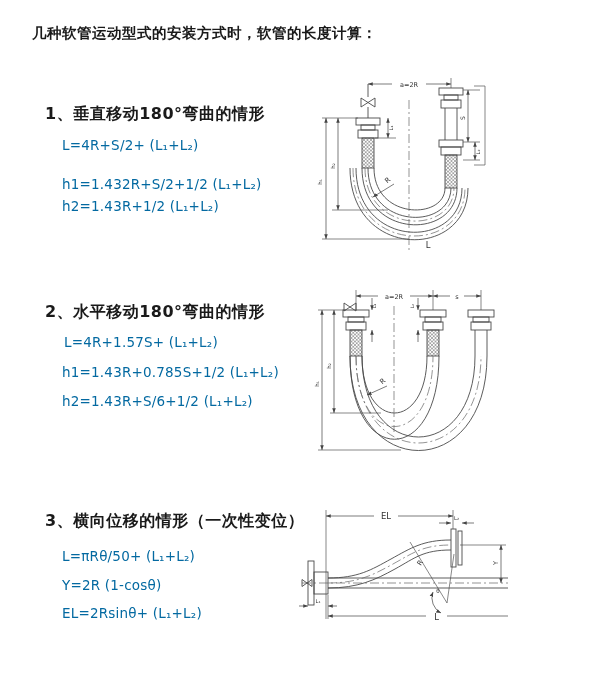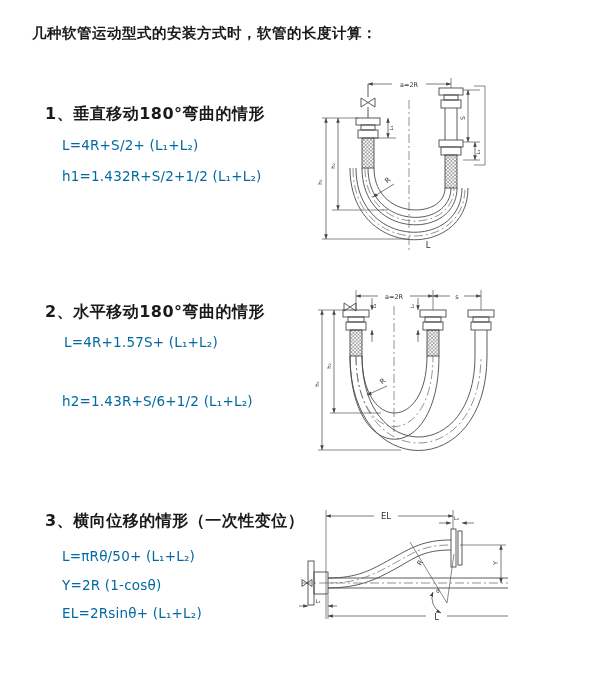--- a/index.html
+++ b/index.html
@@ -19,21 +19,22 @@
 </style>
 </head>
 <body>
 
 <div class="page">
 
   <div class="title">几种软管运动型式的安装方式时，软管的长度计算：</div>
 
   <div class="sec-heading" style="left:45px;top:104px">1、垂直移动180°弯曲的情形</div>
   <div class="formula" style="left:62px;top:137px">L=4R+S/2+ (L₁+L₂)</div>
-  <div class="formula" style="left:62px;top:168px">h1=1.432R+S/2+1/2 (L₁+L₂)</div>
+  <div class="formula" style="left:62px;top:176px">h1=1.432R+S/2+1/2 (L₁+L₂)</div>
+  <div class="formula" style="left:62px;top:198px">h2=1.43R+1/2 (L₁+L₂)</div>
 
   <svg class="diagram" style="left:308px;top:70px" width="240" height="185" viewBox="0 0 240 185">
     <defs>
       <marker id="ar" viewBox="0 0 10 10" refX="9" refY="5" markerWidth="7.5" markerHeight="7.5" orient="auto-start-reverse">
         <path d="M0,1.6 L9,5 L0,8.4 Z" fill="#444"></path>
       </marker>
       <pattern id="hx" width="3.5" height="3.5" patternUnits="userSpaceOnUse">
         <path d="M0,0 l3.5,3.5 M3.5,0 l-3.5,3.5" stroke="#777" stroke-width="0.6"></path>
       </pattern>
     </defs>
@@ -111,20 +112,21 @@
     <g>
       <line class="dim" x1="86" y1="114" x2="65" y2="127" marker-end="url(#ar)"></line>
       <text x="81" y="112" font-size="7" transform="rotate(-40 81 112)" text-anchor="middle">R</text>
     </g>
 
     <text x="120" y="178" font-size="8.5" text-anchor="middle">L</text>
   </svg>
 
   <div class="sec-heading" style="left:45px;top:302px">2、水平移动180°弯曲的情形</div>
   <div class="formula" style="left:64px;top:334px">L=4R+1.57S+ (L₁+L₂)</div>
+  <div class="formula" style="left:62px;top:364px">h1=1.43R+0.785S+1/2 (L₁+L₂)</div>
   <div class="formula" style="left:62px;top:393px">h2=1.43R+S/6+1/2 (L₁+L₂)</div>
 
   <svg class="diagram" style="left:306px;top:282px" width="245" height="185" viewBox="0 0 245 185">
 
     <g>
       <line class="thin" x1="50" y1="8" x2="50" y2="28"></line>
       <line class="thin" x1="127" y1="8" x2="127" y2="28"></line>
       <line class="thin" x1="175" y1="8" x2="175" y2="28"></line>
       <line class="dim" x1="50" y1="14" x2="72" y2="14" marker-start="url(#ar)"></line>
       <line class="dim" x1="104" y1="14" x2="127" y2="14" marker-end="url(#ar)"></line>

